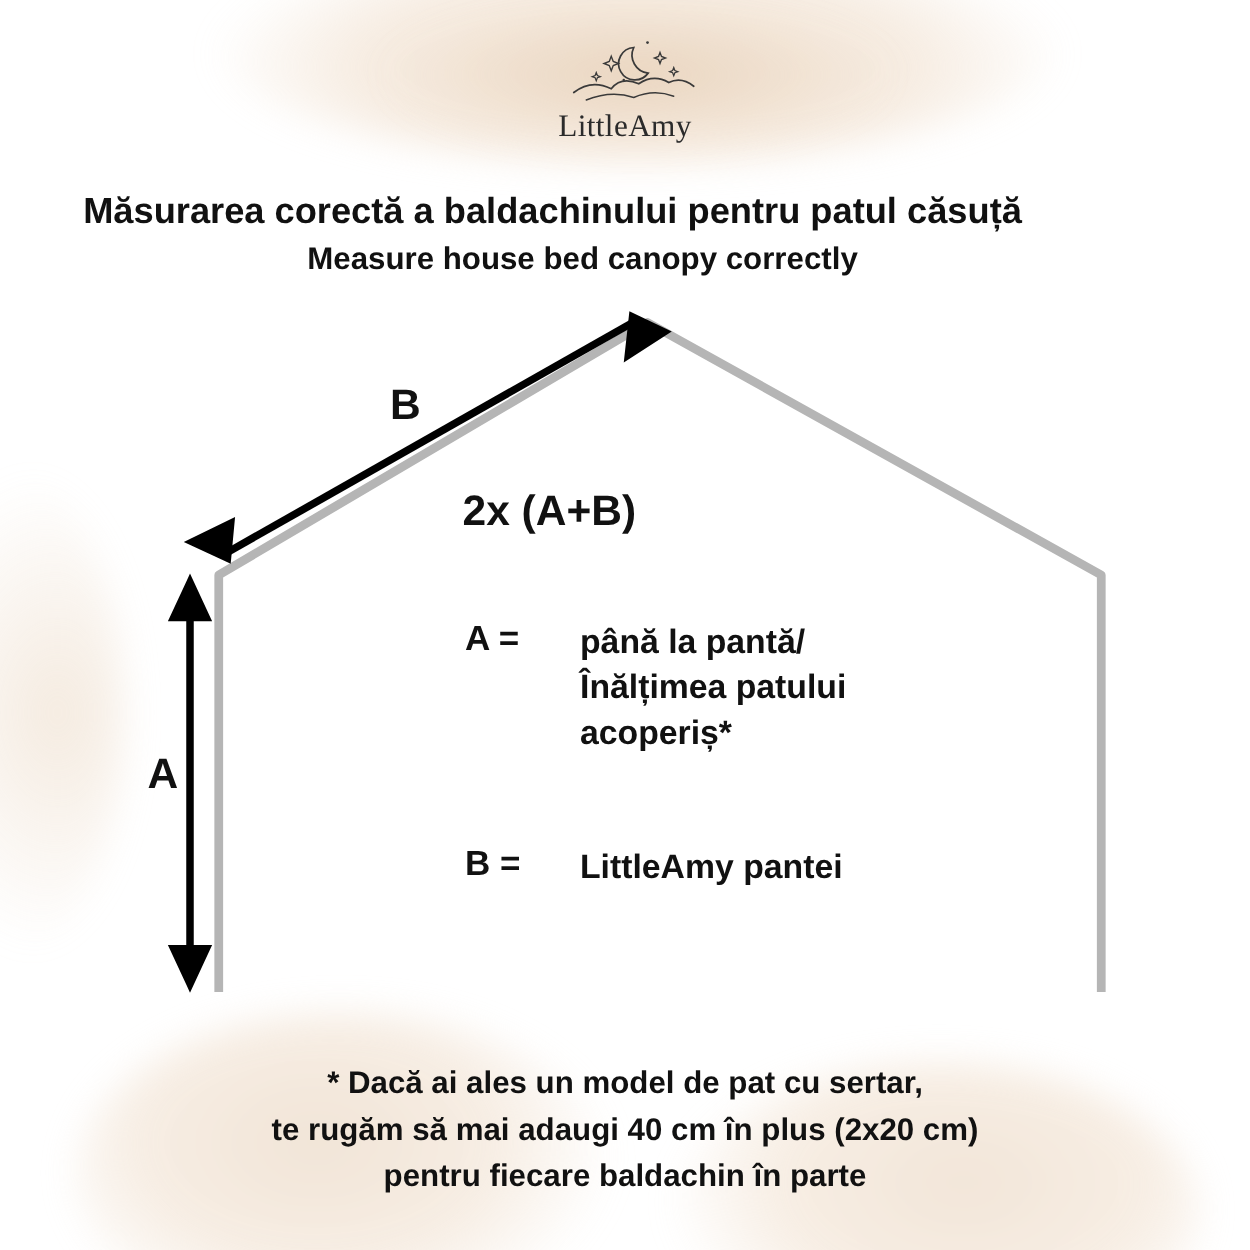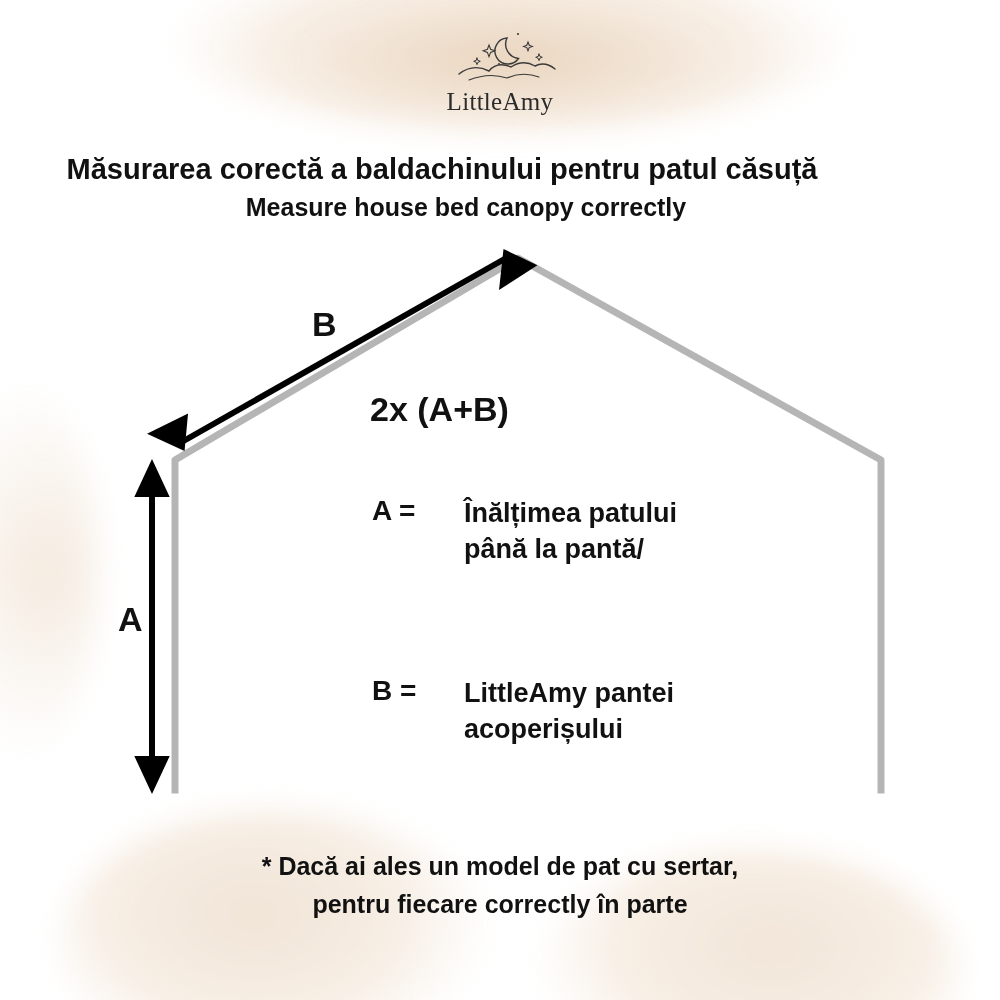--- a/index.html
+++ b/index.html
@@ -233,31 +233,32 @@
     </g>
   </svg>
 
   <div class="lbl lbl-B-top">B</div>
   <div class="lbl lbl-A-left">A</div>
   <div class="lbl formula">2x (A+B)</div>
 
   <div class="def def-a">
     <div class="def-key">A =</div>
     <div class="def-val">
+      <div>până la pantă/</div>
       <div>Înălțimea patului</div>
-      <div>până la pantă/</div>
+      <div>acoperiș*</div>
     </div>
   </div>
 
   <div class="def def-b">
     <div class="def-key">B =</div>
     <div class="def-val">
       <div>LittleAmy pantei</div>
-      <div>acoperișului</div>
     </div>
   </div>
 
   <div class="footnote">
     <div>* Dacă ai ales un model de pat cu sertar,</div>
-    <div>pentru fiecare correctly în parte</div>
+    <div>te rugăm să mai adaugi 40 cm în plus (2x20 cm)</div>
+    <div>pentru fiecare baldachin în parte</div>
   </div>
 
 </div>
 
 </body></html>

